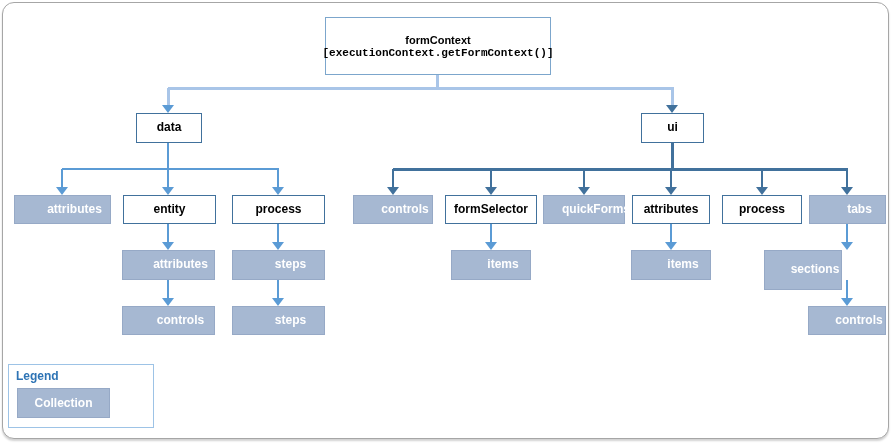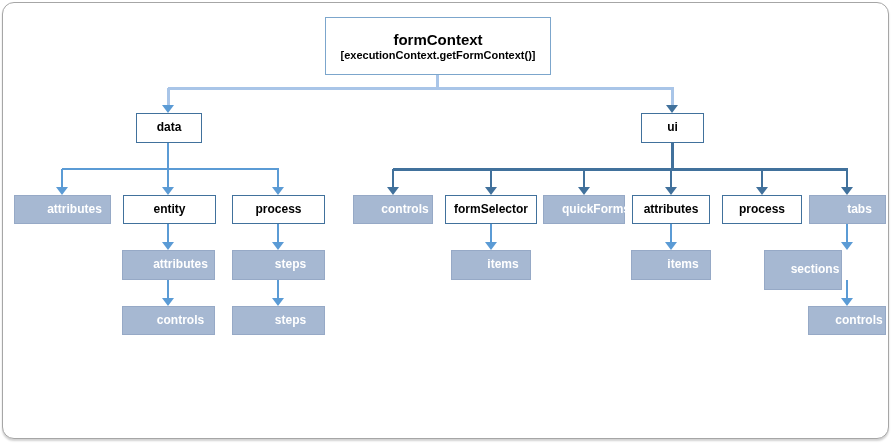--- a/index.html
+++ b/index.html
@@ -7,42 +7,46 @@
   .frame{position:absolute;left:2px;top:2px;width:887px;height:437px;border:1.6px solid #A6A6A6;
          border-radius:12px;box-sizing:border-box;box-shadow:0 2px 2px rgba(0,0,0,0.18);background:#fff;}
   #canvas{position:absolute;left:0;top:0;width:895px;height:445px;}
   .node{position:absolute;display:flex;align-items:center;justify-content:center;
         font-weight:bold;font-size:12px;box-sizing:border-box;line-height:1.1;}
   .object{background:#fff;border:1.6px solid #41719C;color:#000;}
   .collection{background:#A6B8D2;border:1.5px solid #96A9C6;color:#fff;padding-left:24px;}
   .root-node{position:absolute;left:325px;top:17px;width:226px;height:58px;background:#fff;
         border:1.6px solid #7CA6CC;box-sizing:border-box;display:flex;flex-direction:column;
         align-items:center;justify-content:center;gap:1px;}
-  .root-title{font-weight:bold;font-size:15px;color:#000;}
-  .root-subtitle{font-weight:bold;font-size:11px;color:#000;}
+  .root-title{font-weight:bold;font-size:11px;color:#000;}
+  .root-subtitle{font-weight:bold;font-size:11px;color:#000;font-family:Liberation Mono, monospace;}
   .seg{position:absolute;}
   .arrowhead{position:absolute;width:0;height:0;border-left:6px solid transparent;border-right:6px solid transparent;}
   .legend-box{position:absolute;left:8px;top:364px;width:146px;height:64px;border:1.5px solid #9DC3E6;
         box-sizing:border-box;background:#fff;}
   .legend-title{position:absolute;left:7px;top:4px;font-weight:bold;font-size:12px;color:#2E74B5;}
   .legend-swatch{position:absolute;left:8px;top:23px;width:93px;height:30px;background:#A6B8D2;
         border:1.5px solid #96A9C6;box-sizing:border-box;display:flex;align-items:center;justify-content:center;
         color:#fff;font-weight:bold;font-size:12px;}
 </style>
 </head>
 <body>
 
 <div class="frame"></div>
 
 <div id="canvas">
   <div class="root-node">
     <div class="root-title">formContext</div>
     <div class="root-subtitle">[executionContext.getFormContext()]</div>
   </div>
 
+  <div class="legend-box">
+    <div class="legend-title">Legend</div>
+    <div class="legend-swatch">Collection</div>
+  </div>
 <div class="seg" style="background: rgb(169, 197, 232); left: 435.5px; top: 75px; width: 3px; height: 14px;"></div>
     <div class="seg" style="background: rgb(169, 197, 232); left: 168px; top: 86.5px; width: 506px; height: 3px;"></div>
     <div class="seg" style="background: rgb(169, 197, 232); left: 166.5px; top: 88px; width: 3px; height: 17px;"></div>
     <div class="seg" style="background: rgb(169, 197, 232); left: 670.5px; top: 88px; width: 3px; height: 17px;"></div>
     <div class="seg" style="background: rgb(91, 155, 213); left: 167px; top: 143px; width: 2px; height: 27px;"></div>
     <div class="seg" style="background: rgb(91, 155, 213); left: 62px; top: 168px; width: 217px; height: 2px;"></div>
     <div class="seg" style="background: rgb(91, 155, 213); left: 61px; top: 169px; width: 2px; height: 18px;"></div>
     <div class="seg" style="background: rgb(91, 155, 213); left: 167px; top: 169px; width: 2px; height: 18px;"></div>
     <div class="seg" style="background: rgb(91, 155, 213); left: 277px; top: 169px; width: 2px; height: 18px;"></div>
     <div class="seg" style="background: rgb(91, 155, 213); left: 167px; top: 224px; width: 2px; height: 18px;"></div>

